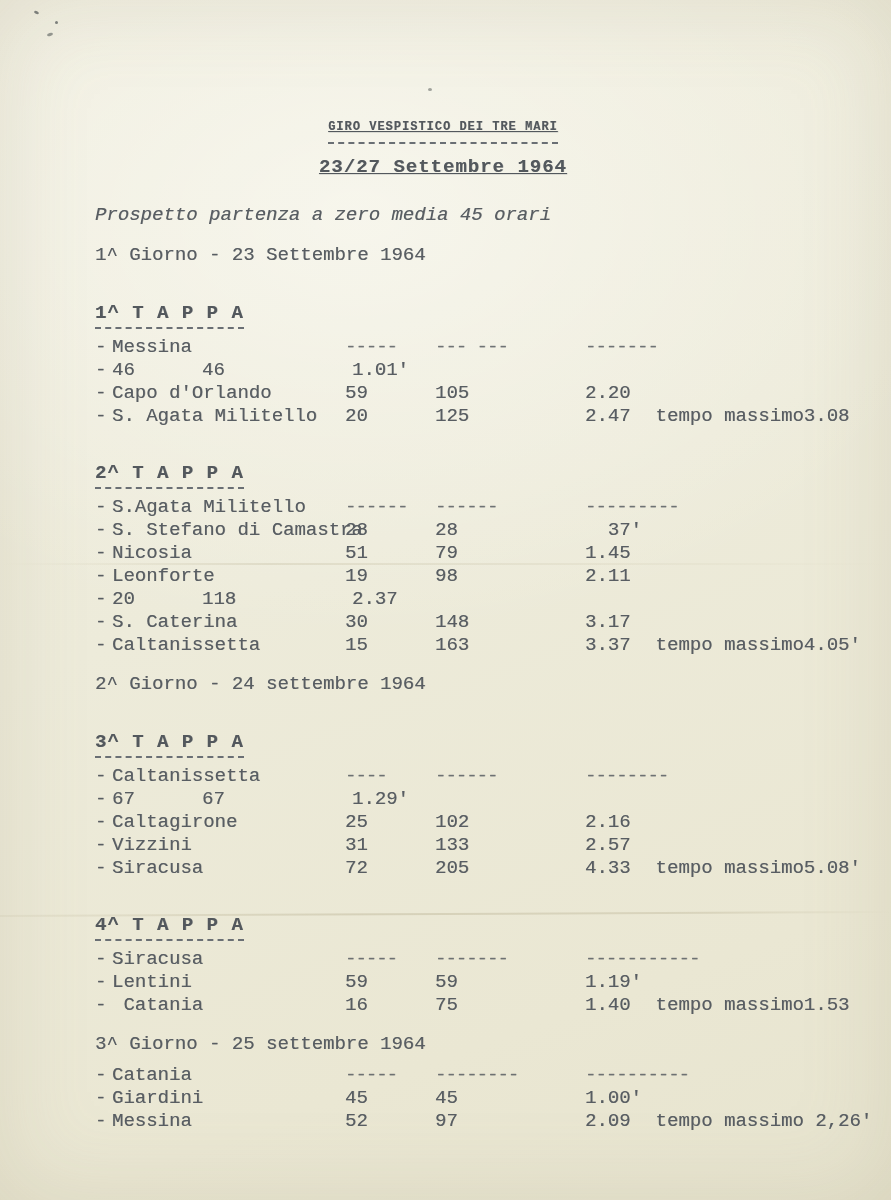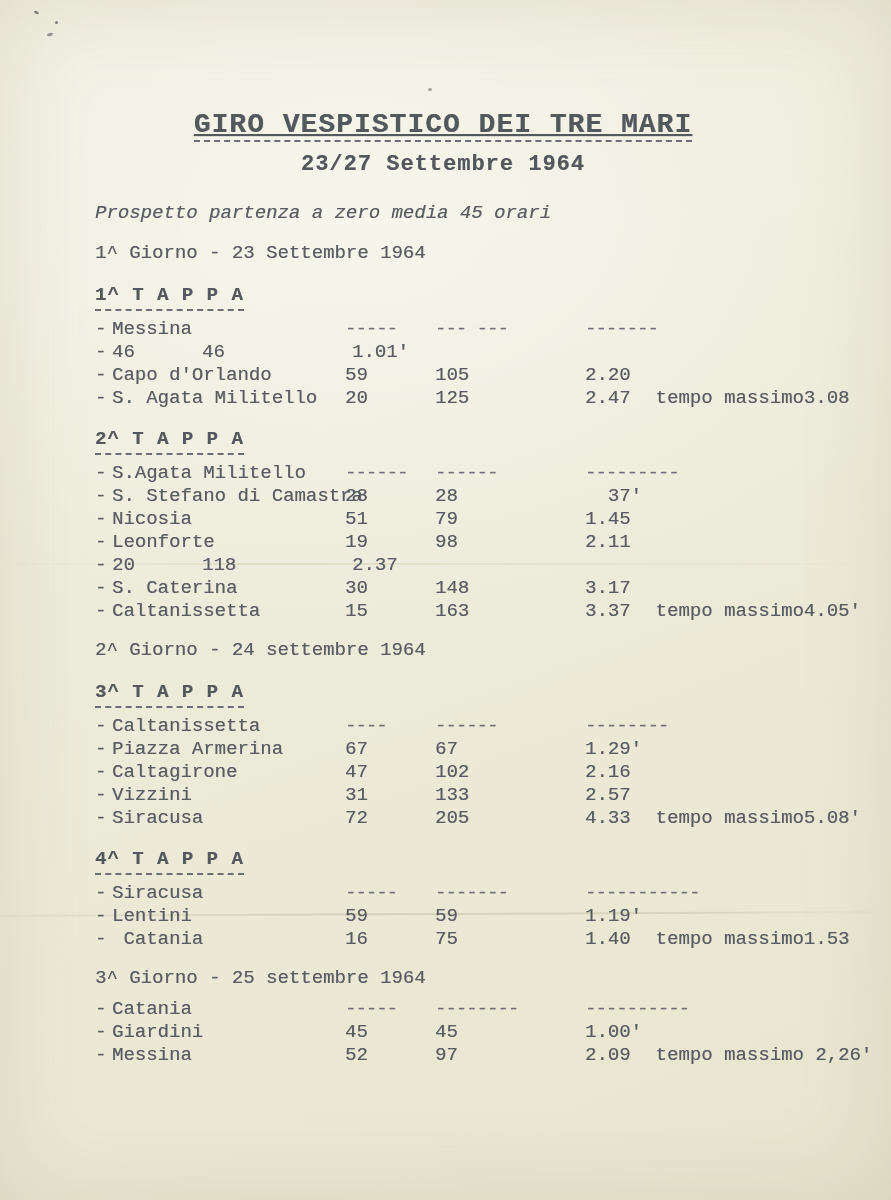--- a/index.html
+++ b/index.html
@@ -29,39 +29,40 @@
   
   .content, .titles {
     text-shadow: 0.4px 0.3px 0.4px rgba(88,93,98,0.55);
   }
   .titles {
     text-align: center;
     margin-right: 60px;
   }
   .doc-title {
     display: inline-block;
-    font-size: 28px;
+    font-size: 12px;
     font-weight: bold;
     letter-spacing: 1px;
     text-decoration: underline;
     border-bottom: 2px dashed #6a6f74;
     padding-bottom: 2px;
     color: #53585d;
   }
   .doc-subtitle-wrap { margin-top: 10px; }
   .doc-subtitle {
     display: inline-block;
-    font-size: 22px;
+    font-size: 19px;
     font-weight: bold;
     letter-spacing: 1px;
+    text-decoration: underline;
     color: #53585d;
   }
   .intro { margin-top: 22px; font-style: italic; }
   .day-heading { margin-top: 14px; font-family: Liberation Mono, monospace; }
-  .tappa-heading-wrap { margin-top: 16px; }
+  .tappa-heading-wrap { margin-top: 32px; }
   .tappa-heading {
     display: inline-block;
     font-weight: bold;
     letter-spacing: 1px;
     border-bottom: 2px dashed #6a6f74;
     padding-bottom: 1px;
     color: #53585d;
   }
   .rows { margin-top: 7px; }
   .row {
@@ -253,31 +254,30 @@
     <span class="cell-bullet">-</span>
     <span class="cell-name">Caltanissetta</span>
     <span class="cell-km dashes">----</span>
     <span class="cell-total dashes">------</span>
     <span class="cell-time dashes">--------</span>
     <span class="cell-note"></span>
   </div>
 
   <div class="row">
     <span class="cell-bullet">-</span>
-    <span class="cell-name">Piazza Armerina</span>
     <span class="cell-km">67</span>
     <span class="cell-total">67</span>
     <span class="cell-time">1.29'</span>
     <span class="cell-note"></span>
   </div>
 
   <div class="row">
     <span class="cell-bullet">-</span>
     <span class="cell-name">Caltagirone</span>
-    <span class="cell-km">47</span>
+    <span class="cell-km">25</span>
     <span class="cell-total">102</span>
     <span class="cell-time">2.16</span>
     <span class="cell-note"></span>
   </div>
 
   <div class="row">
     <span class="cell-bullet">-</span>
     <span class="cell-name">Vizzini</span>
     <span class="cell-km">31</span>
     <span class="cell-total">133</span>

